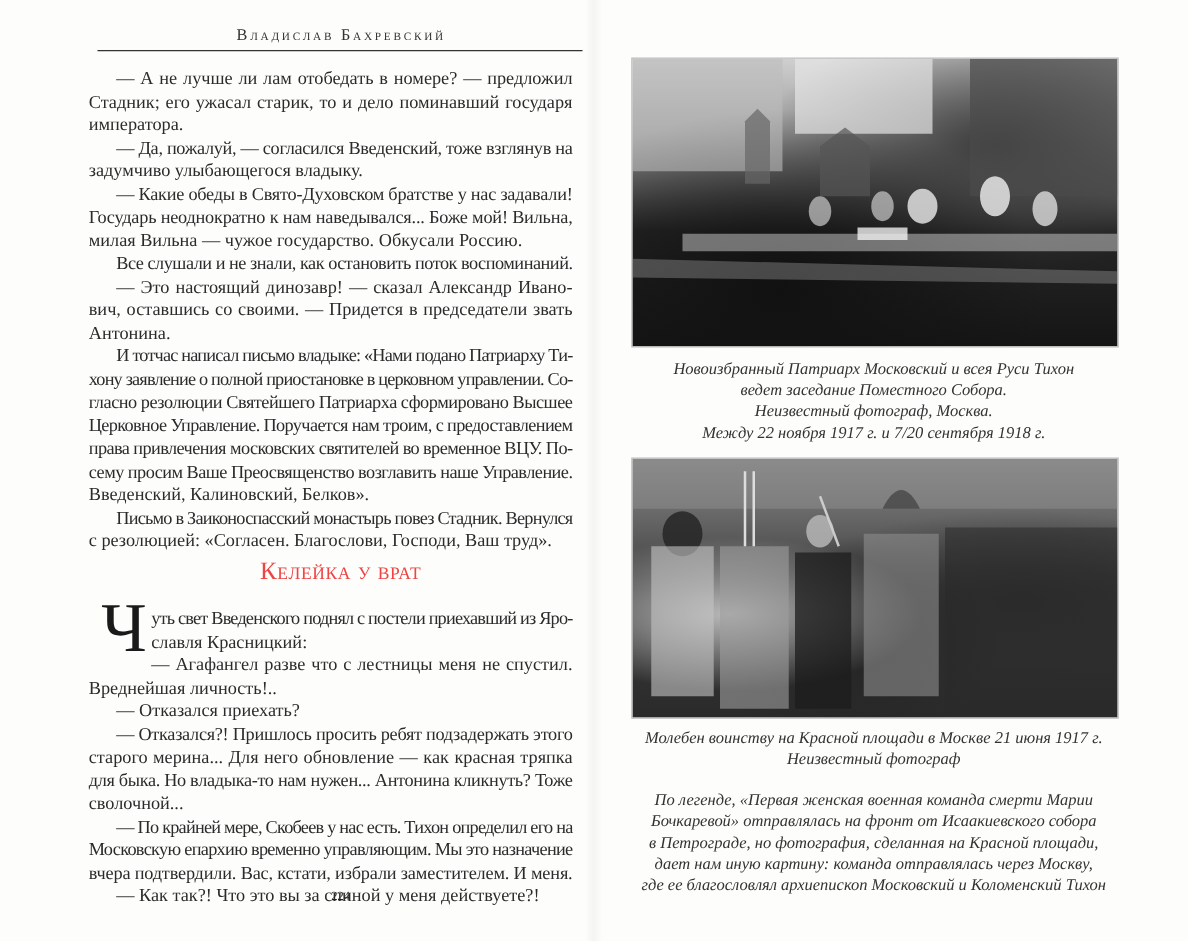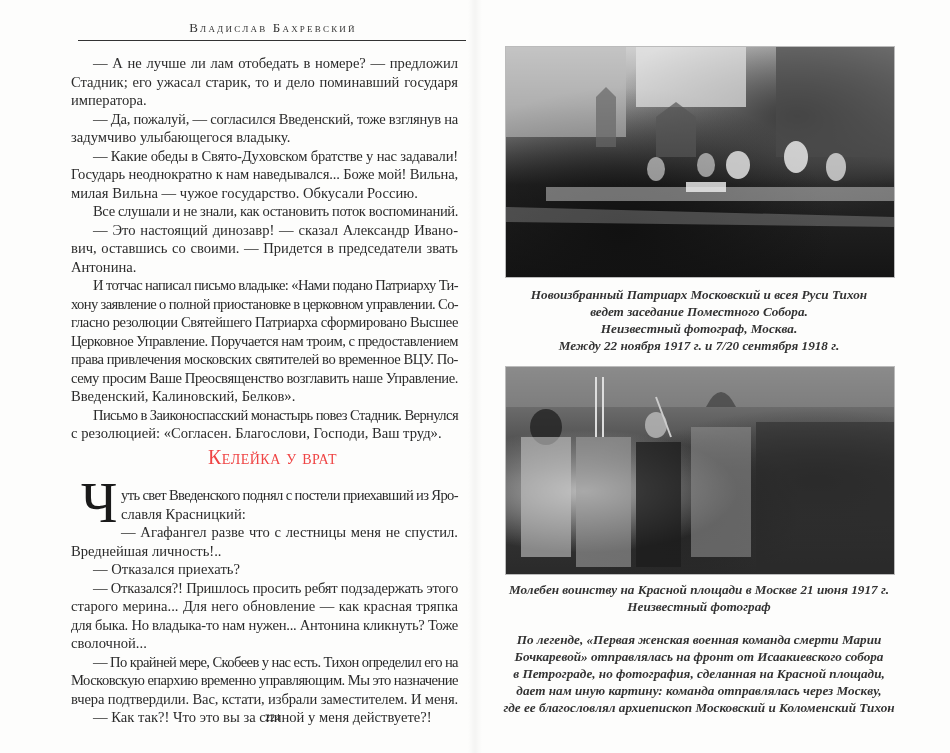--- a/index.html
+++ b/index.html
@@ -57,21 +57,21 @@
     radial-gradient(ellipse at 75% 30%, #3a3a3a 0%, transparent 45%),
     linear-gradient(to bottom, #cfcfcf 0%, #9d9d9d 25%, #5c5c5c 45%, #262626 60%, #151515 100%); }
   .photo-2 { top: 366px; height: 207px; background:
     radial-gradient(ellipse at 20% 60%, #b9b9b9 0%, transparent 35%),
     radial-gradient(ellipse at 45% 70%, #222 0%, transparent 40%),
     radial-gradient(ellipse at 80% 55%, #2d2d2d 0%, transparent 45%),
     linear-gradient(to bottom, #8c8c8c 0%, #6a6a6a 20%, #3d3d3d 50%, #2a2a2a 100%); }
   .photo svg { position: absolute; left: 0; top: 0; width: 100%; height: 100%; }
   .caption {
     position: absolute; left: 10px; width: 428px; text-align: center;
-    font-style: italic; font-size: 13.2px; line-height: 17px; color: #333; font-weight: bold;
+    font-style: italic; font-size: 13.2px; line-height: 17px; color: #333;
   }
   .caption span { display: block; }
   .caption-1 { top: 286px; }
   .caption-2 { top: 581px; }
   .caption-3 { top: 631px; }
 </style>
 </head>
 <body>
 
 <div class="gutter"></div>

